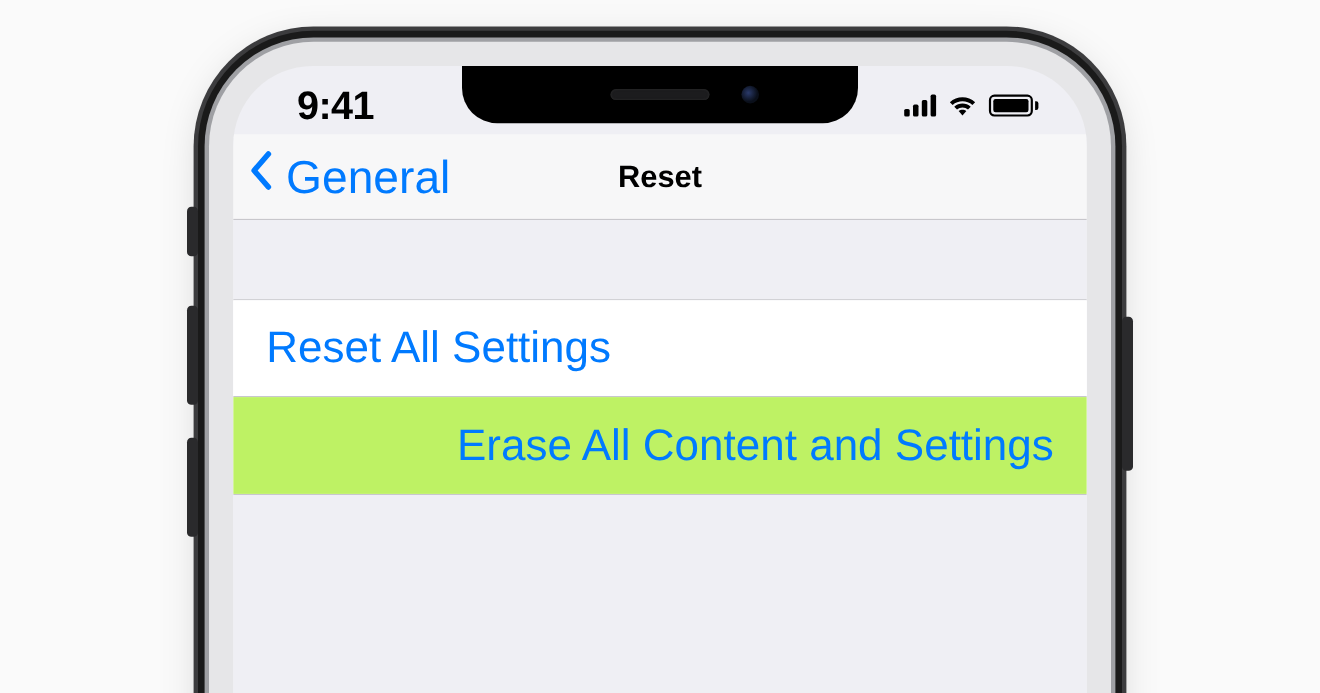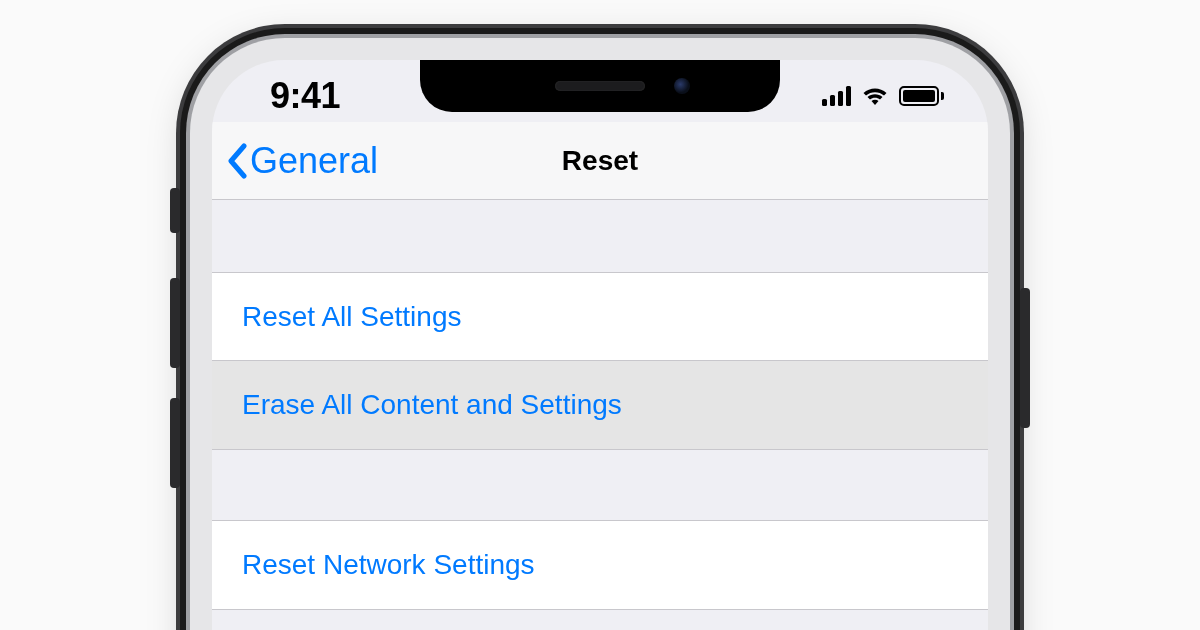--- a/index.html
+++ b/index.html
@@ -145,25 +145,24 @@
     right: 0;
     height: 78px;
     background: #f7f7f8;
     border-bottom: 1px solid #c8c7cc;
     display: flex;
     align-items: center;
     z-index: 3;
   }
   .back-btn {
     display: flex;
-    align-items: center;
     color: #007aff;
-    font-size: 36px;
+    font-size: 42px;
     padding-left: 14px;
-    gap: 2px;
+    gap: 12px;
   }
   .back-chevron svg { display:block; }
   .nav-title {
     position: absolute;
     left: 0; right: 0;
     text-align: center;
     font-size: 28px;
     font-weight: 600;
     color: #000;
     pointer-events: none;
@@ -180,27 +179,27 @@
   .group {
     background: #fff;
     border-top: 1px solid #c8c7cc;
     border-bottom: 1px solid #c8c7cc;
   }
   .row {
     height: 88px;
     display: flex;
     align-items: center;
     padding: 12px 30px;
-    font-size: 28px;
+    font-size: 40px;
     color: #007aff;
     border-bottom: 1px solid #c8c7cc;
     background: #fff;
   }
   .row:last-child { border-bottom: none; }
-  .row.selected { background: #e5e5e5; }
+  .row.selected { background: #bef264; justify-content: flex-end; }
   .gap { height: 70px; background: #efeff4; }
 </style>
 </head>
 <body>
 
 <div class="phone-frame">
   <div class="side-btn btn-mute"></div>
   <div class="side-btn btn-volup"></div>
   <div class="side-btn btn-voldn"></div>
   <div class="side-btn btn-power"></div>
@@ -252,20 +251,15 @@
       <div class="spacer"></div>
       <div class="group">
         <div class="row">
           <span>Reset All Settings</span>
         </div>
         <div class="row selected">
           <span>Erase All Content and Settings</span>
         </div>
       </div>
       <div class="gap"></div>
-      <div class="group">
-        <div class="row">
-          <span>Reset Network Settings</span>
-        </div>
-      </div>
     </div>
   </div>
 </div>
 
 </body></html>

